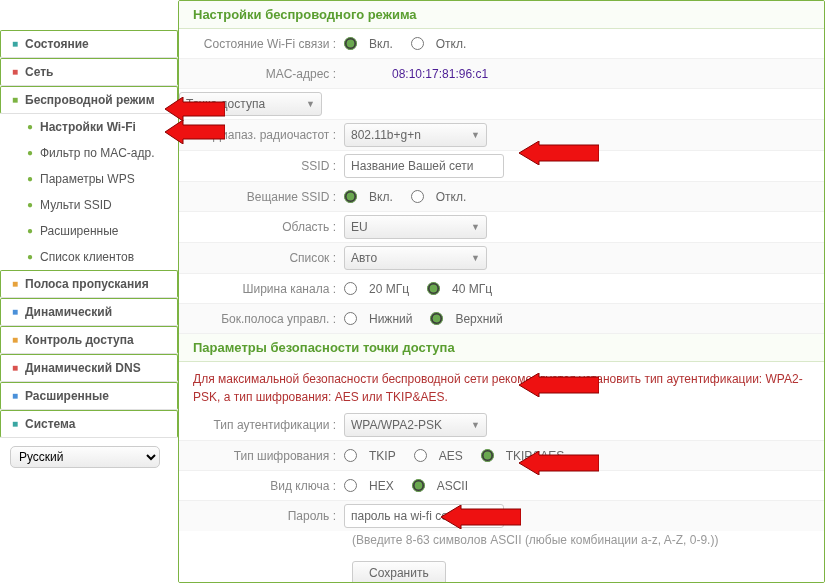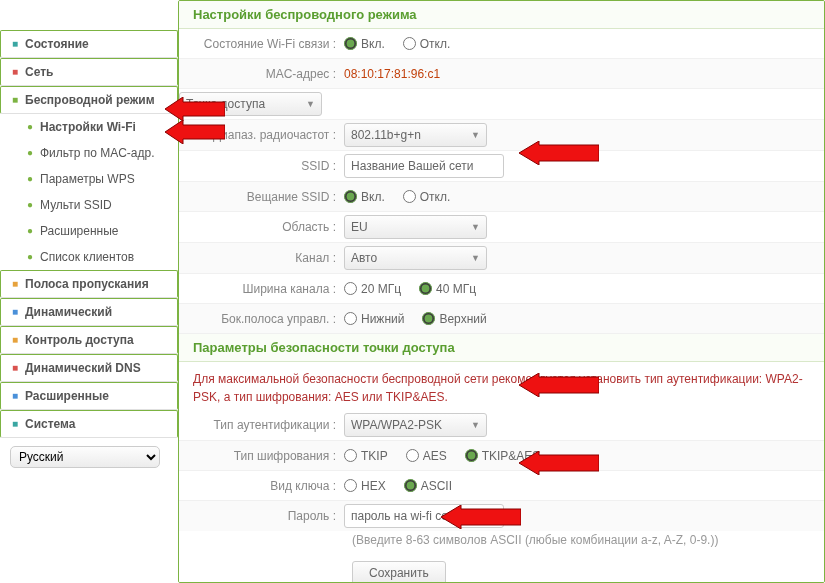--- a/index.html
+++ b/index.html
@@ -72,22 +72,22 @@
   .form-row:nth-child(odd) { background: #fafafa; }
   .form-row:nth-child(even) { background: #fff; }
   .label {
     width: 165px;
     text-align: right;
     padding-right: 8px;
     color: #888;
     font-size: 12px;
   }
   .value { flex: 1; display: flex; align-items: center; gap: 18px; padding: 3px 0; }
-  .value.text { color: #c2410c; }
-  .radio-pair { display: inline-flex; align-items: center; gap: 4px; color: #666; }
+  .value.text { color: #4c1d95; margin-left: 48px; }
+  .radio-pair { display: inline-flex; align-items: center; gap: 12px; color: #666; }
   .select {
     width: 143px; height: 24px; border: 1px solid #ccc; border-radius: 3px;
     background: linear-gradient(#fdfdfd,#ececec);
     display: inline-flex; align-items: center; justify-content: space-between;
     padding: 0 6px; color: #666; font-size: 12px;
   }
   .select .caret { font-size: 9px; color: #888; }
   .text-input {
     width: 160px; height: 24px; border: 1px solid #ccc; border-radius: 3px;
     padding: 0 6px; font-size: 12px; color: #666; background: #fff;
@@ -233,21 +233,21 @@
       <div class="label">Область :</div>
       <div class="value">
         <div class="select">
           <span>EU</span>
           <span class="caret">▼</span>
         </div>
       </div>
     </div>
 
     <div class="form-row">
-      <div class="label">Канал :</div>
+      <div class="label">Список :</div>
       <div class="value">
         <div class="select">
           <span>Авто</span>
           <span class="caret">▼</span>
         </div>
       </div>
     </div>
 
     <div class="form-row">
       <div class="label">Ширина канала :</div>

